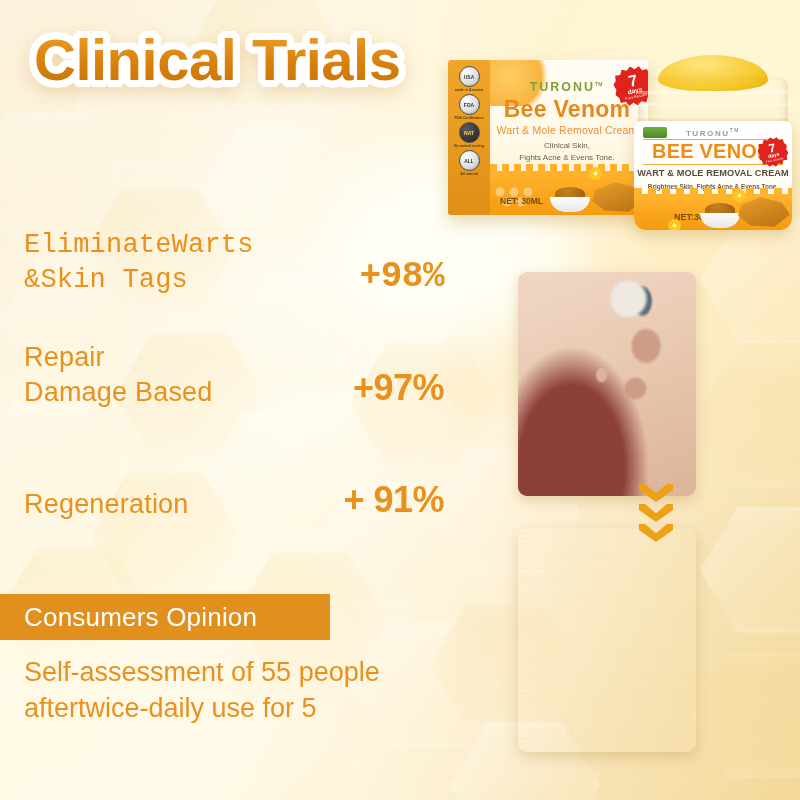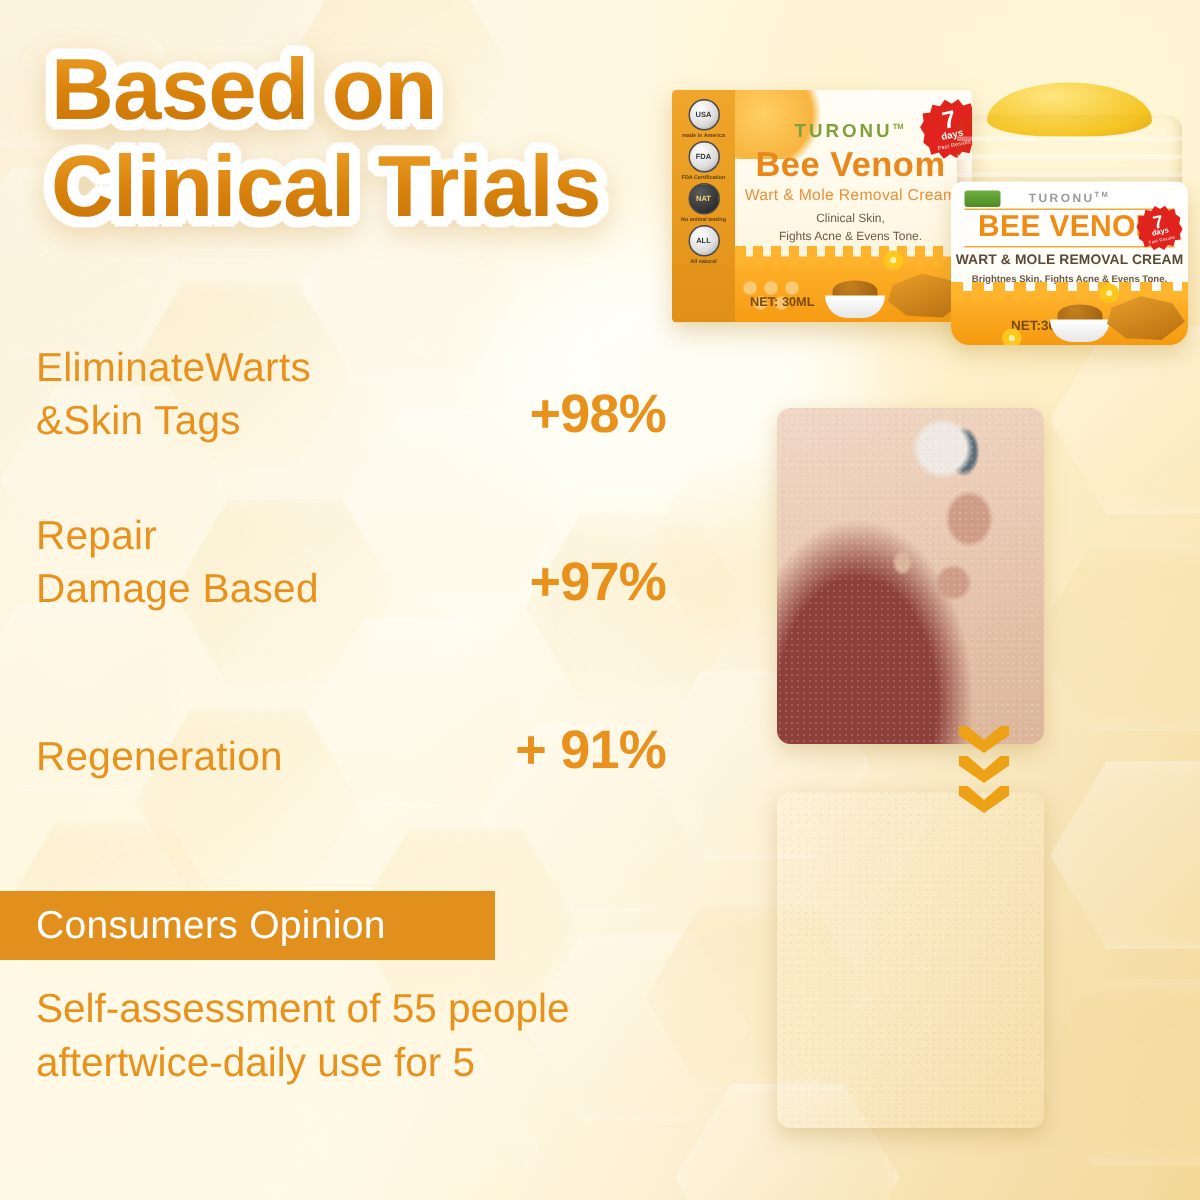--- a/index.html
+++ b/index.html
@@ -216,21 +216,20 @@
     <div class="hex dk" style="left:690px;top:650px;"></div>
     <div class="hex rim" style="left:430px;top:445px;"></div>
     <div class="hex dk" style="left:430px;top:600px;"></div>
     <div class="hex rim" style="left:450px;top:720px;"></div>
   </div>
   <div class="glow" style="left:560px;top:-60px;width:300px;height:240px;background:rgba(255,246,214,.95);"></div>
   <div class="glow" style="left:-80px;top:620px;width:340px;height:260px;background:rgba(255,250,232,.9);"></div>
   <div class="glow" style="left:320px;top:150px;width:260px;height:200px;background:rgba(255,255,248,.85);"></div>
 
   <div id="headline">
-    <div class="hl-line">Based on</div>
     <div class="hl-line">Clinical Trials</div>
   </div>
 
   <div id="product">
 
     <div class="carton">
       <div class="spine"></div>
       <div class="badges">
         <div class="badge">
           <div class="disc">USA</div>
@@ -306,21 +305,21 @@
         </div>
         <div class="starburst" style="right:4px;top:16px;width:30px;height:30px;">
           <div class="n" style="font-size:12px">7</div>
           <div class="d" style="font-size:5px">days</div>
           <div class="f" style="font-size:2.8px">Fast Results</div>
         </div>
       </div>
     </div>
   </div>
 
-  <div class="benefit" style="top:228px;">
+  <div class="benefit" style="top:228px;font-family:Liberation Mono, monospace;">
     <div class="b-label">
       <span>EliminateWarts</span><br><span>&amp;Skin Tags</span>
     </div>
     <div class="b-pct">+98%</div>
   </div>
 
   <div class="benefit" style="top:340px;">
     <div class="b-label">
       <span>Repair</span><br><span>Damage Based</span>
     </div>

